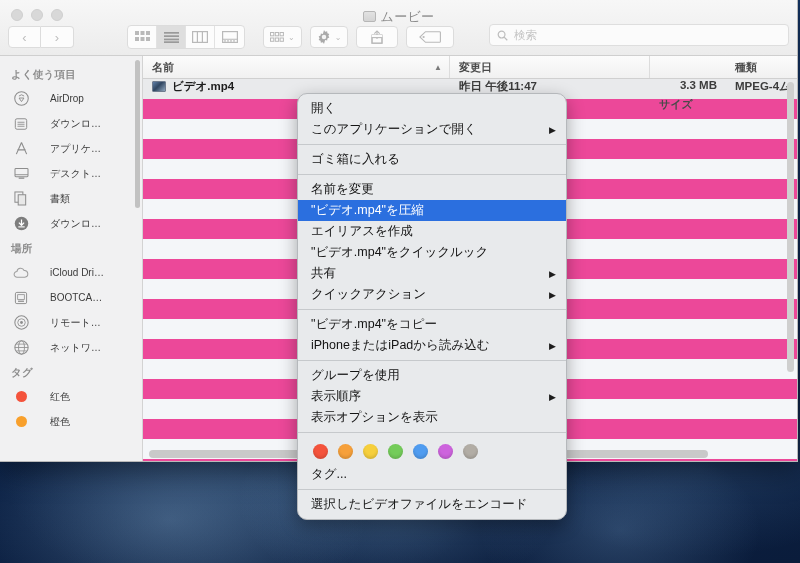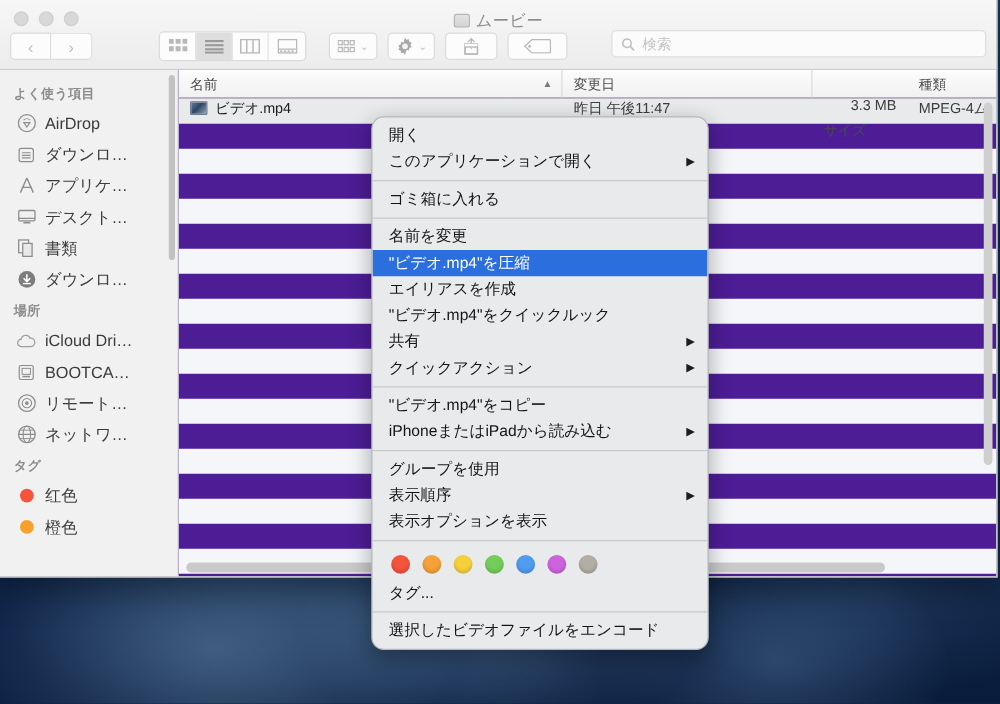--- a/index.html
+++ b/index.html
@@ -139,40 +139,41 @@
     position: relative;
     overflow: hidden;
   }
   .sb-header {
     font-size: 10.5px; font-weight: bold; color: #8c8c8c;
     padding: 6px 0 4px 11px;
     letter-spacing: 0.2px;
   }
   .sb-item {
     display: flex; align-items: center;
-    height: 25px; padding-left: 13px; gap: 7px;
-    font-size: 13px; color: #3b3b3b;
+    height: 25px; padding-left: 13px; gap: 21px;
+    font-size: 10px; color: #3b3b3b;
     white-space: nowrap;
   }
   .sb-ico {
     width: 16px; height: 16px; flex: none;
     display: flex; align-items: center; justify-content: center;
   }
   .dotico { width: 11px; height: 11px; border-radius: 50%; }
   #sb-scroll {
     position: absolute; right: 2px; top: 4px;
     width: 5px; height: 148px; border-radius: 3px;
     background: #c2c2c2;
   }
 
   #content {
     flex: 1;
-    background: #4c1d95;
+    background: #ec4899;
     position: relative;
     overflow: hidden;
+    font-weight: bold;
   }
 
   
   #col-head {
     display: flex; height: 23px;
     background: linear-gradient(180deg,#fcfcfc 0%, #f1f1f1 100%);
     border-bottom: 1px solid #d0d0d0;
     font-size: 11px; color: #4a4a4a;
   }
   .col {

